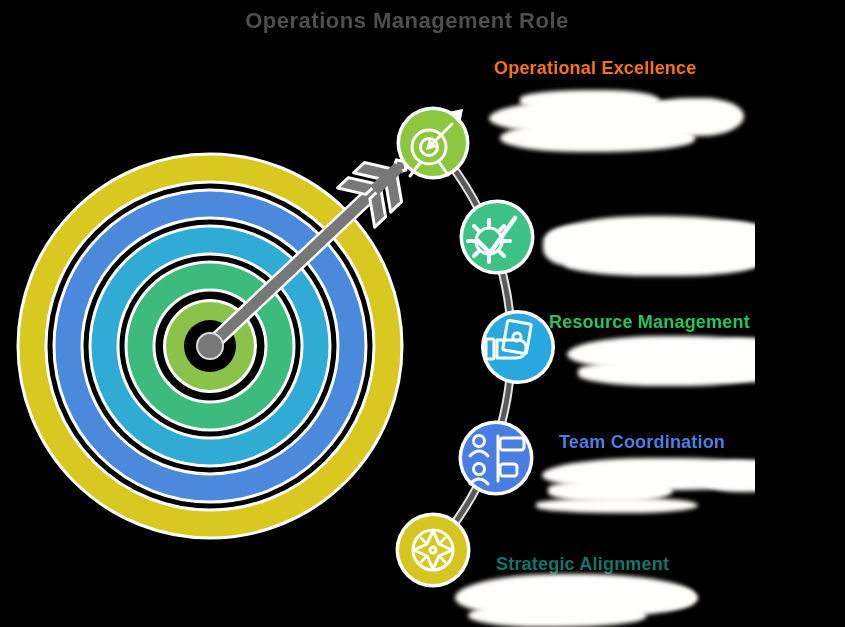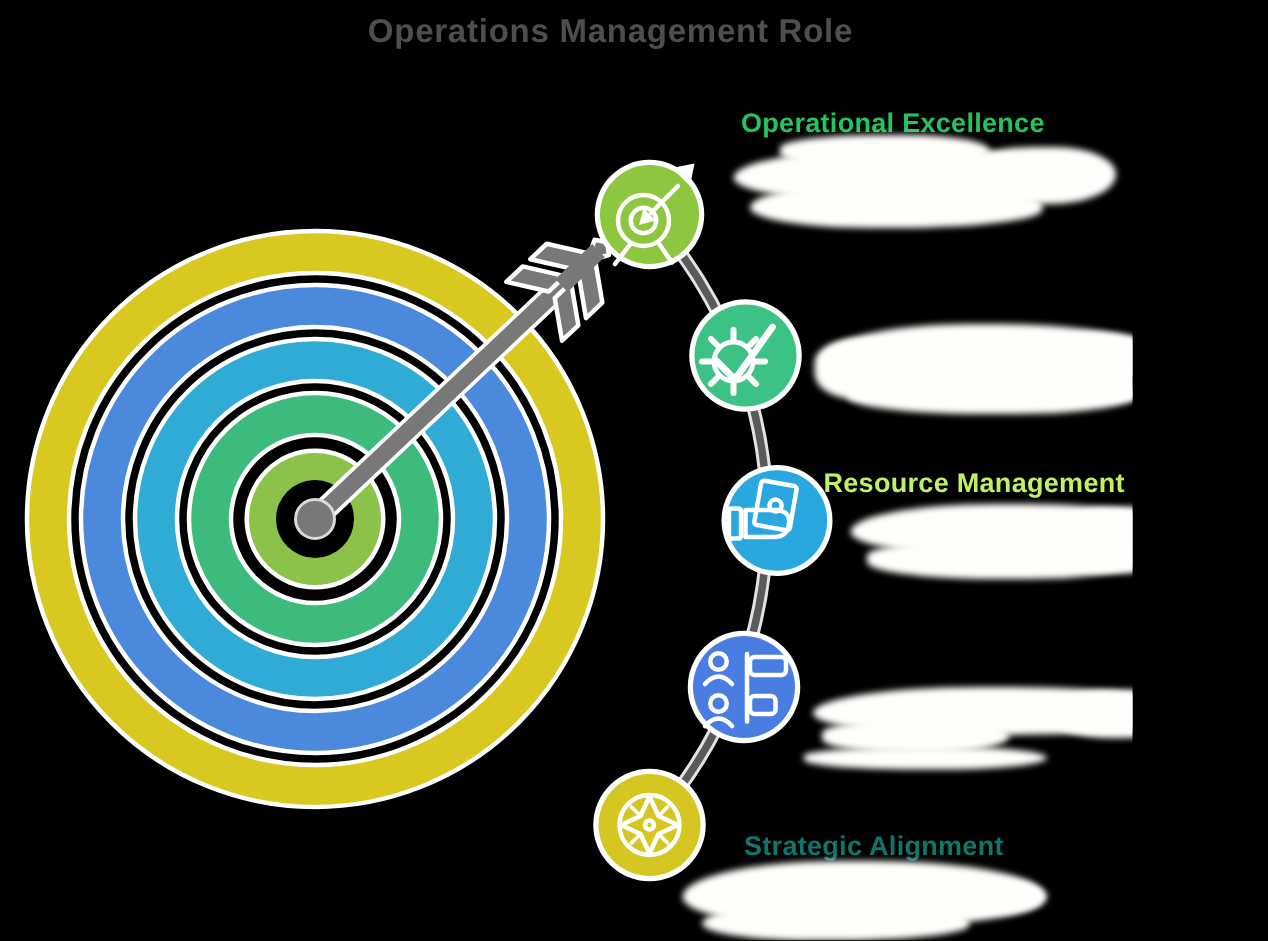--- a/index.html
+++ b/index.html
@@ -1,23 +1,23 @@
 <!DOCTYPE html>
 <html><head>
 <meta charset="utf-8">
 <style>
   html,body{margin:0;padding:0;background:#000;}
   .canvas{position:relative;width:755px;height:627px;background:#000;overflow:hidden;
           font-family:"Liberation Sans", sans-serif;}
   .title{position:absolute;left:0;top:8px;width:814px;text-align:center;
          font-size:22px;font-weight:bold;color:#4e4e4e;letter-spacing:.5px;}
   .hd{position:absolute;font-size:18px;font-weight:bold;white-space:nowrap;letter-spacing:.2px;}
-  .hd1{left:494px;top:72px;color:#22c55e;}
+  .hd1{left:494px;top:58px;color:#f97316;}
   .hd2{left:559px;top:191px;color:#3fc383;}
-  .hd3{left:549px;top:312px;color:#bef264;}
+  .hd3{left:549px;top:312px;color:#22c55e;}
   .hd4{left:559px;top:432px;color:#4a7fe8;}
   .hd5{left:496px;top:554px;color:#0f766e;}
   .blob{position:absolute;background:#fffefb;filter:blur(2px);}
   .bA{border-radius:48% 52% 55% 45% / 60% 55% 45% 50%;}
   .bB{border-radius:55% 45% 48% 52% / 45% 55% 60% 50%;}
   svg{position:absolute;left:0;top:0;}
 </style>
 </head>
 <body>
 
@@ -118,20 +118,21 @@
         <path d="M433,531 l6,13 13,6 -13,6 -6,13 -6,-13 -13,-6 13,-6 z"></path>
         <path d="M445,538 l-5,5 M445,562 l-5,-5 M421,538 l5,5 M421,562 l5,-5" stroke-width="2.5"></path>
         <circle cx="433" cy="550" r="3"></circle>
       </g>
     </g>
   </svg>
 
   <div class="title">Operations Management Role</div>
   <div class="hd hd1">Operational Excellence</div>
   <div class="hd hd3">Resource Management</div>
+  <div class="hd hd4">Team Coordination</div>
   <div class="hd hd5">Strategic Alignment</div>
 
   <div>
     <div class="blob bA" style="left:489px;top:100px;width:225px;height:34px;"></div>
     <div class="blob bB" style="left:520px;top:90px;width:140px;height:22px;"></div>
     <div class="blob bA" style="left:500px;top:122px;width:195px;height:30px;"></div>
     <div class="blob bB" style="left:640px;top:98px;width:104px;height:38px;"></div>
   </div>
   <div>
     <div class="blob bA" style="left:548px;top:216px;width:225px;height:44px;"></div>

